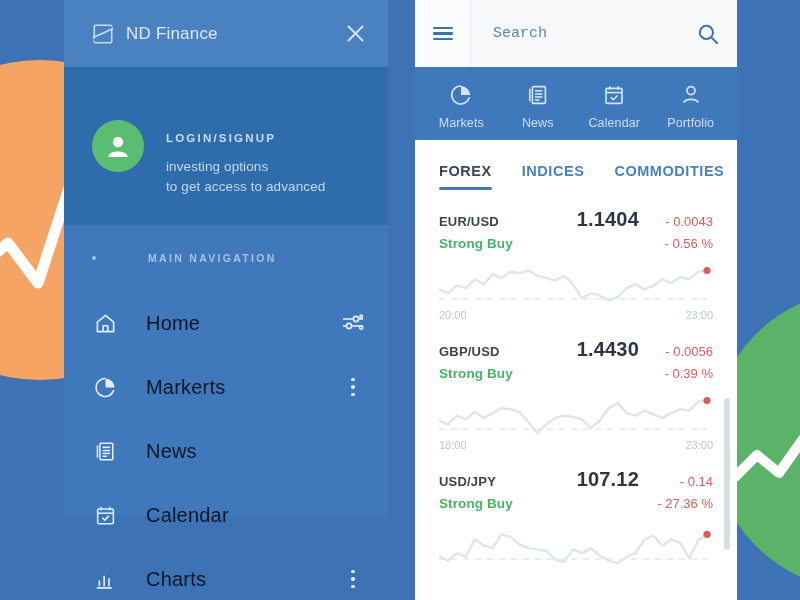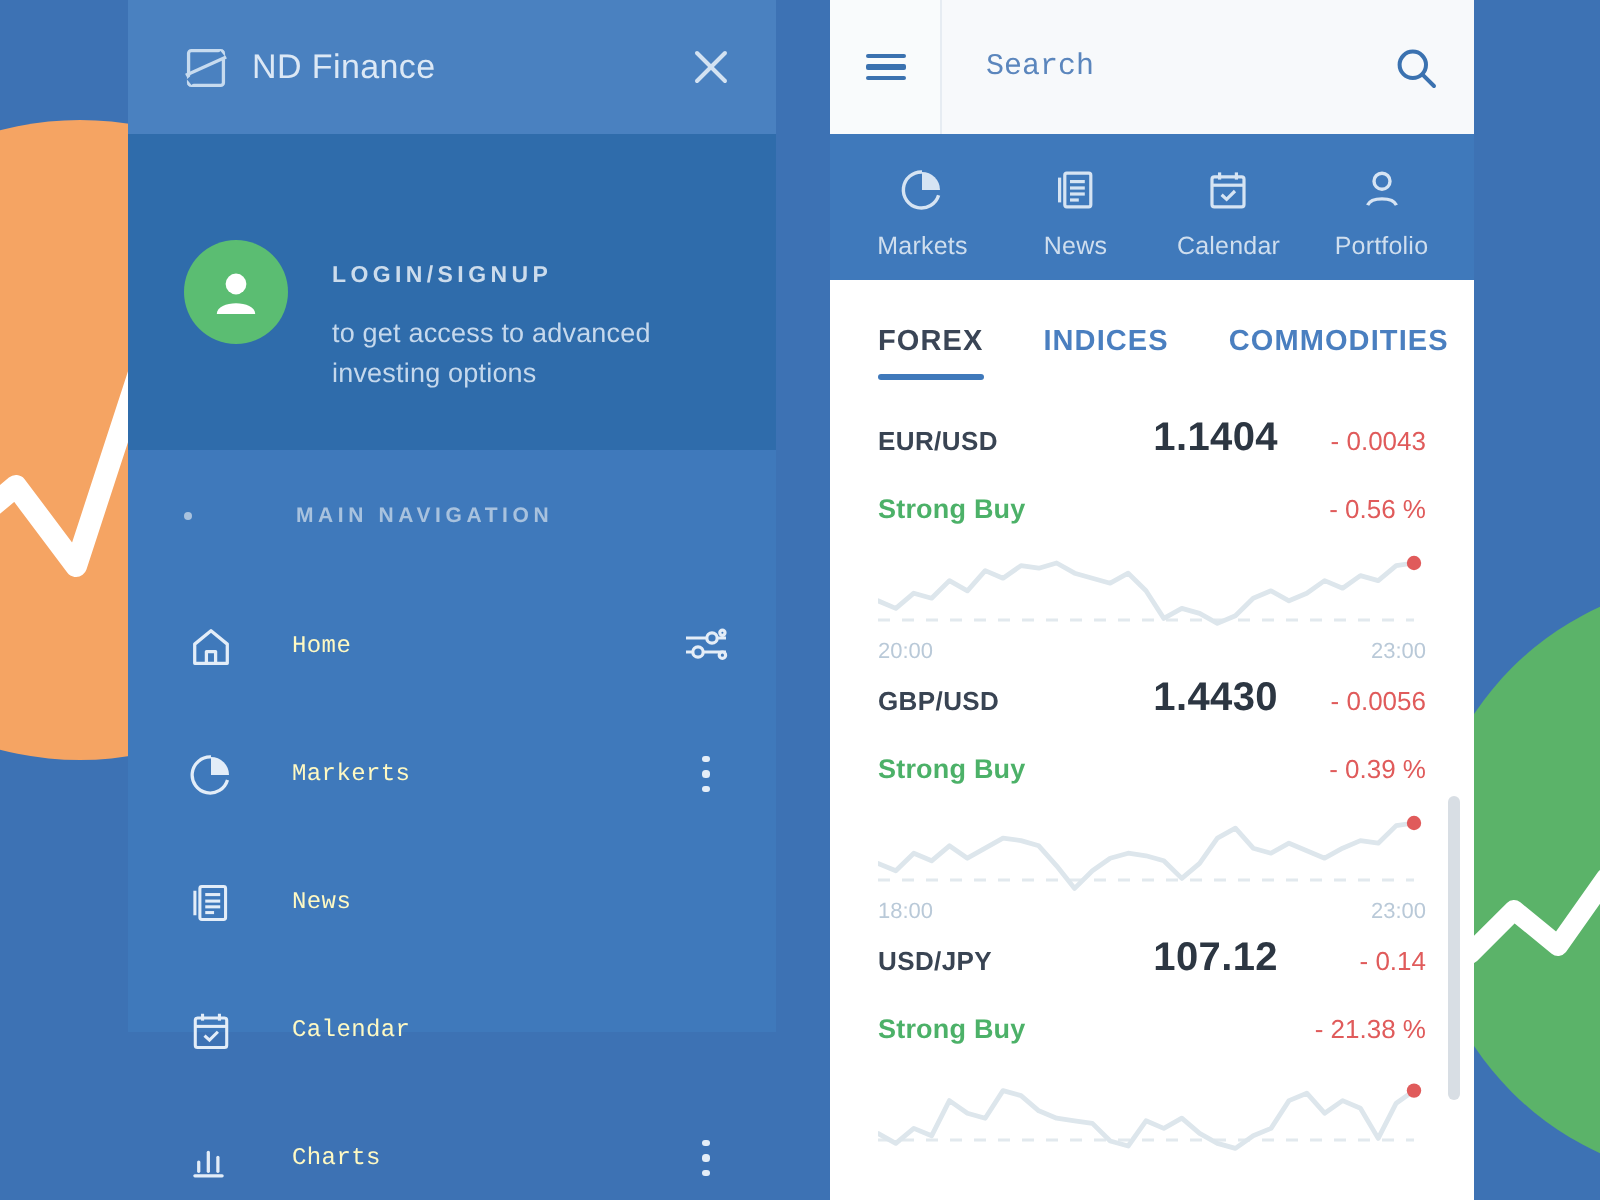--- a/index.html
+++ b/index.html
@@ -74,21 +74,21 @@
   }
   .nav-caption span.lbl {
     font-size: 10.5px; font-weight: bold; color: #a8c2de; letter-spacing: 2.3px;
   }
   .nav-item {
     position: relative; display: flex; align-items: center;
     height: 64px; padding: 0 24px 0 28px; cursor: pointer;
   }
   .nav-ico { width: 26px; flex: 0 0 26px; margin-right: 28px;
              display: flex; align-items: center; justify-content: center; }
-  .nav-label { font-size: 12px; color: #fef9c3; letter-spacing: .2px; flex: 1; font-family: Liberation Mono, monospace; }
+  .nav-label { font-size: 20px; color: #0f172a; letter-spacing: .2px; flex: 1; }
   .nav-action { width: 22px; display:flex; align-items:center; justify-content:center; cursor: pointer; }
 
   .dots { display: flex; flex-direction: column; gap: 4px; align-items: center; }
   .dots i { width: 3.5px; height: 3.5px; border-radius: 50%; background: #e4edf7; display:block; }
 
   
   .rpanel {
     position: absolute; left: 415px; top: 0; width: 322px; height: 600px;
   }
   .topbar { display: flex; height: 67px; background: #f7f9fb; }
@@ -132,21 +132,21 @@
     content: ""; position: absolute; left: 0; right: 0; bottom: 12px;
     height: 3.5px; background: #3f79bb; border-radius: 2px;
   }
 
   .quote-list { padding-top: 6px; }
   .quote-row { padding: 0 24px; position: relative; height: 130px; }
   .q-line1 { display: flex; align-items: baseline; }
   .q-sym { font-size: 13px; font-weight: bold; color: #394453; letter-spacing: .2px; }
   .q-price { margin-left: auto; font-size: 20px; font-weight: bold; color: #2c3642; letter-spacing: .2px; }
   .q-chg { width: 74px; text-align: right; font-size: 13px; color: #e05b5b; }
-  .q-line2 { display: flex; align-items: flex-start; margin-top: 16px; }
+  .q-line2 { display: flex; align-items: flex-start; margin-top: 5px; }
   .q-rating { font-size: 13.5px; font-weight: bold; color: #4cb168; letter-spacing: .1px; }
   .q-pct { margin-left: auto; font-size: 13px; color: #e05b5b; }
   .spark-wrap { position: relative; margin-top: 10px; height: 60px; }
   .spark-times {
     position: absolute; left: 0; right: 0; bottom: 0;
     display: flex; justify-content: space-between;
     font-size: 11px; color: #b9c9d8;
   }
 
   .vscroll {
@@ -189,22 +189,22 @@
 
     <div class="sb-login">
       <div class="avatar">
         <svg width="30" height="30" viewBox="0 0 30 30">
           <circle cx="15" cy="11" r="5.2" fill="#ffffff"></circle>
           <path d="M5.4 26 C5.4 18.8 24.6 18.8 24.6 26 Z" fill="#ffffff"></path>
         </svg>
       </div>
       <div class="login-text">
         <div class="login-title">LOGIN/SIGNUP</div>
+        <div class="login-sub">investing options</div>
         <div class="login-sub">to get access to advanced</div>
-        <div class="login-sub">investing options</div>
       </div>
     </div>
 
     <nav class="sb-nav">
       <div class="nav-caption">
         <span class="bullet"></span>
         <span class="lbl">MAIN NAVIGATION</span>
       </div>
 
       <div class="nav-item">
@@ -418,21 +418,21 @@
         </div>
 
         <div class="quote-row">
           <div class="q-line1">
             <span class="q-sym">USD/JPY</span>
             <span class="q-price">107.12</span>
             <span class="q-chg">- 0.14</span>
           </div>
           <div class="q-line2">
             <span class="q-rating">Strong Buy</span>
-            <span class="q-pct">- 21.38 %</span>
+            <span class="q-pct">- 27.36 %</span>
           </div>
           <div class="spark-wrap">
             <svg width="276" height="48" viewBox="0 0 276 48">
               <line x1="0" y1="38" x2="268" y2="38" stroke="#e2e9ee" stroke-width="1.4" stroke-dasharray="6 6"></line>
               <polyline fill="none" stroke="#dde6ec" stroke-width="2.4" stroke-linejoin="round" stroke-linecap="round" points="0.0,34.7 8.9,39.7 17.9,32.2 26.8,35.9 35.7,18.3 44.7,24.6 53.6,27.1 62.5,13.3 71.5,15.8 80.4,23.4 89.3,27.1 98.3,28.4 107.2,29.7 116.1,38.5 125.1,41.0 134.0,28.4 142.9,32.2 151.9,27.1 160.8,34.7 169.7,39.7 178.7,42.2 187.6,35.9 196.5,32.2 205.5,18.3 214.4,14.6 223.3,24.6 232.3,18.3 241.2,22.1 250.1,37.2 259.1,19.6 268.0,13.3"></polyline>
               <circle r="3.6" fill="#e05b5b" cx="268.0" cy="13.3"></circle>
             </svg>
             <div class="spark-times">
               <span></span>
               <span></span>

